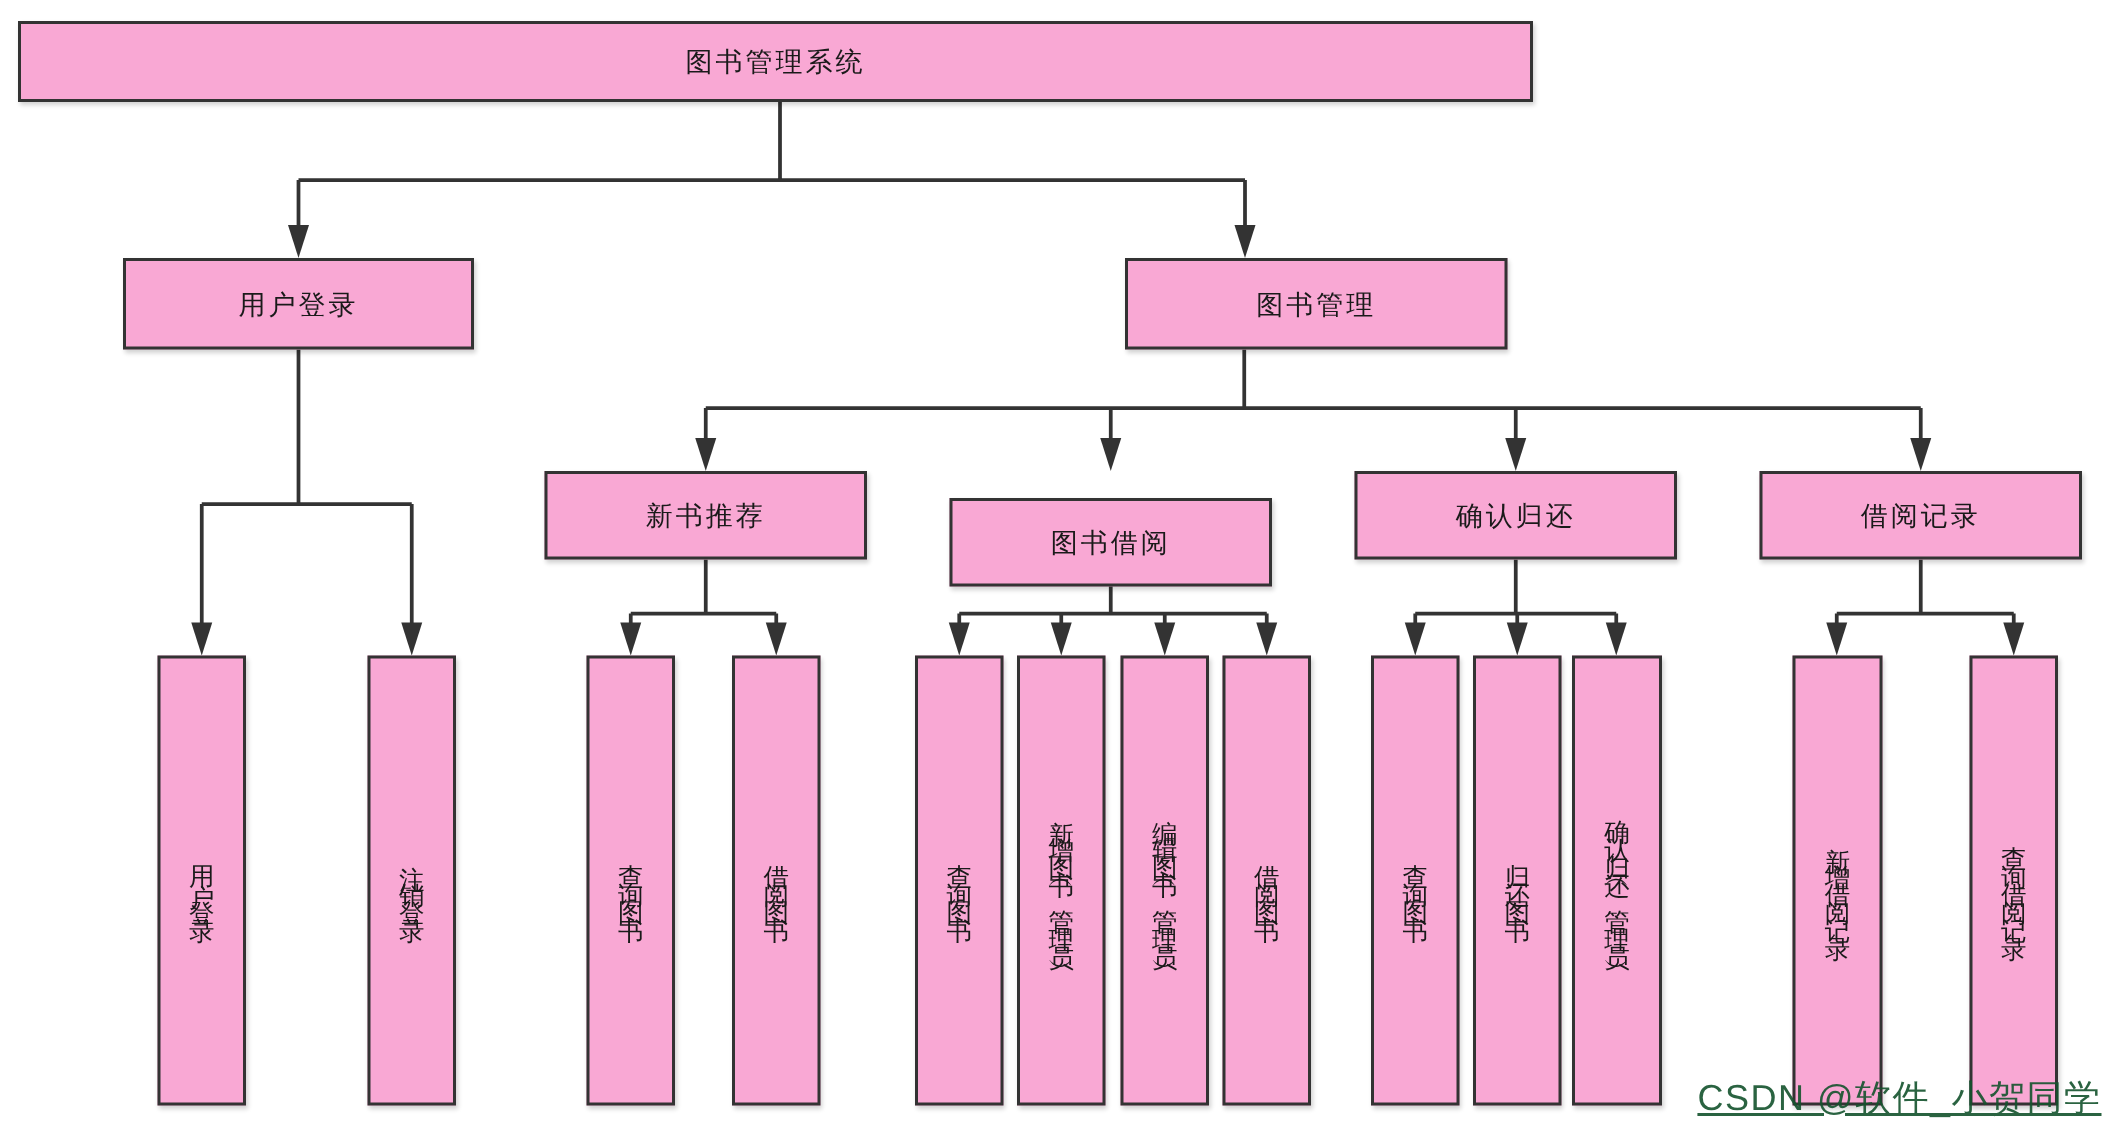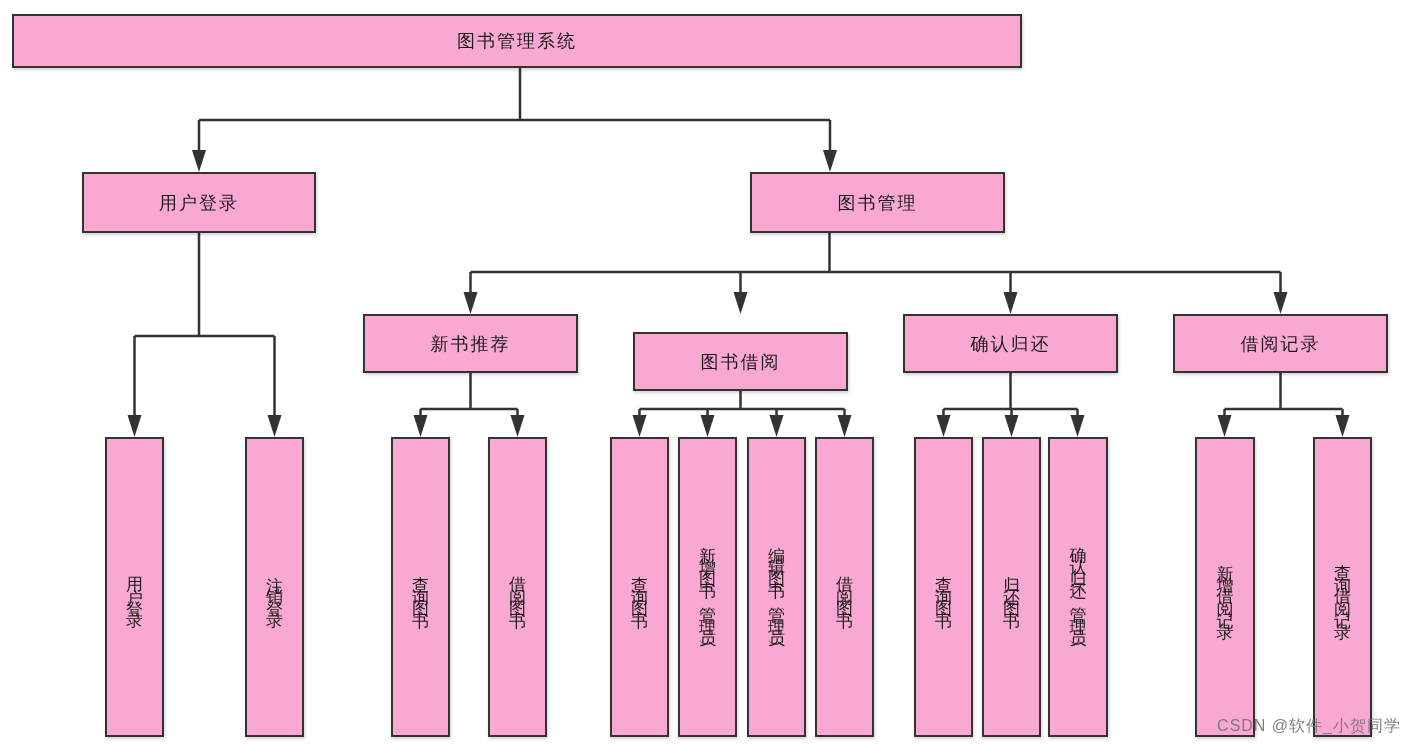--- a/index.html
+++ b/index.html
@@ -20,22 +20,23 @@
   .root-box{left:12px;top:14px;width:1010px;height:54px;}
   .l2{top:172px;height:61px;}
   .l3{top:314px;width:215px;height:59px;}
   .leaf{top:437px;width:59px;height:300px;}
   .v-label{
     writing-mode:vertical-rl;text-orientation:mixed;
     font-size:17px;line-height:1;letter-spacing:12px;font-weight:500;
   }
   .watermark{
     position:absolute;z-index:3;top:716px;right:4px;
-    font-size:16px;color:#737373;letter-spacing:1px;white-space:nowrap;
+    font-size:24px;color:#14532d;letter-spacing:1px;white-space:nowrap;
     opacity:0.9;
+    text-decoration:underline;
   }
 </style>
 </head>
 <body>
 
 <div class="canvas">
 
   <svg class="connectors" width="1405" height="747" viewBox="0 0 1405 747">
 
     <path d="M520 68 V120 M199 120 H830 M199 120 V152 M830 120 V152"></path>

